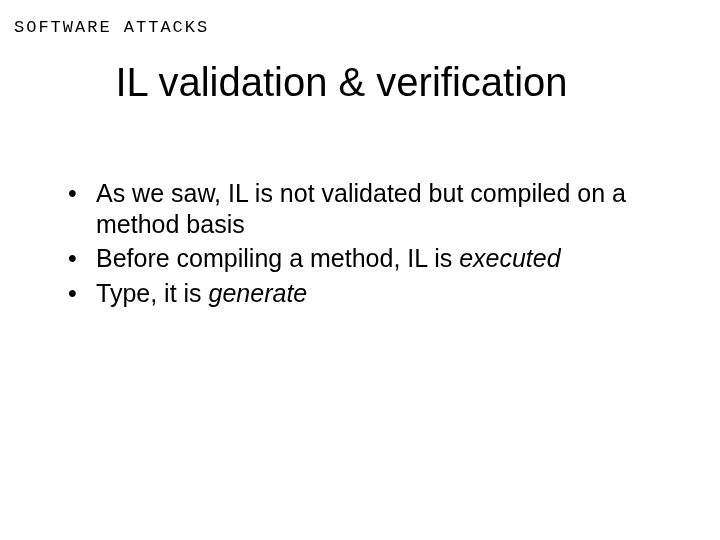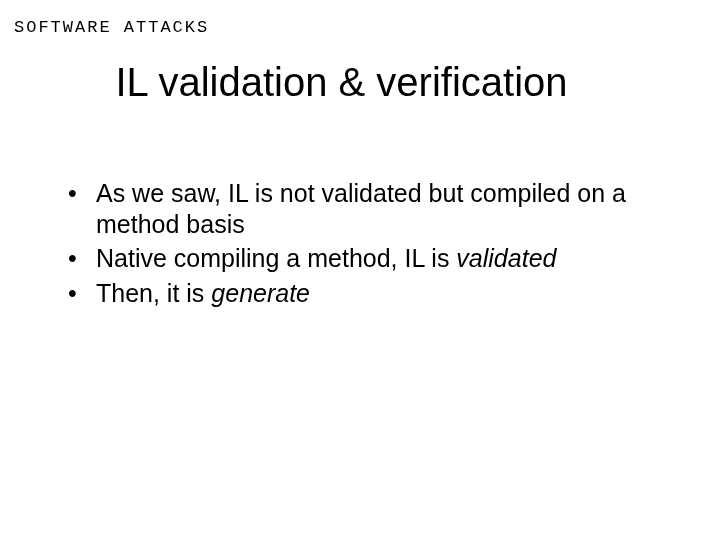--- a/index.html
+++ b/index.html
@@ -96,24 +96,24 @@
   <div class="title">IL validation &amp; verification</div>
 
   <div class="body">
     <ul class="bullets">
 
       <li>
         <span>As we saw, IL is not validated but compiled on a method basis</span><span class="em"></span><span></span>
       </li>
 
       <li>
-        <span>Native compiling a method, IL is </span><span class="em">validated</span><span></span>
+        <span>Before compiling a method, IL is </span><span class="em">executed</span><span></span>
       </li>
 
       <li>
-        <span>Then, it is </span><span class="em">generate</span><span></span>
+        <span>Type, it is </span><span class="em">generate</span><span></span>
       </li>
 
 
     </ul>
   </div>
 
 </div>
 
 </body></html>

